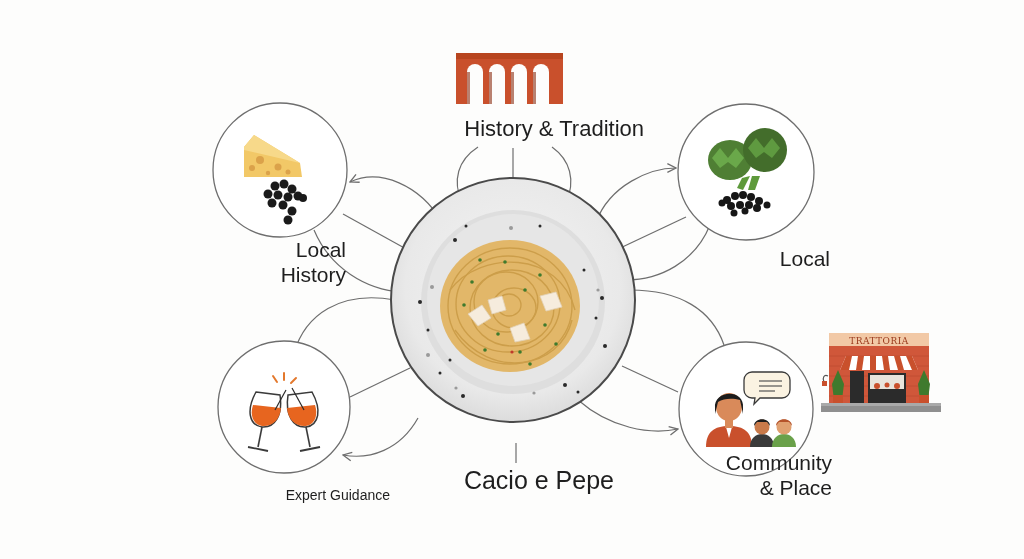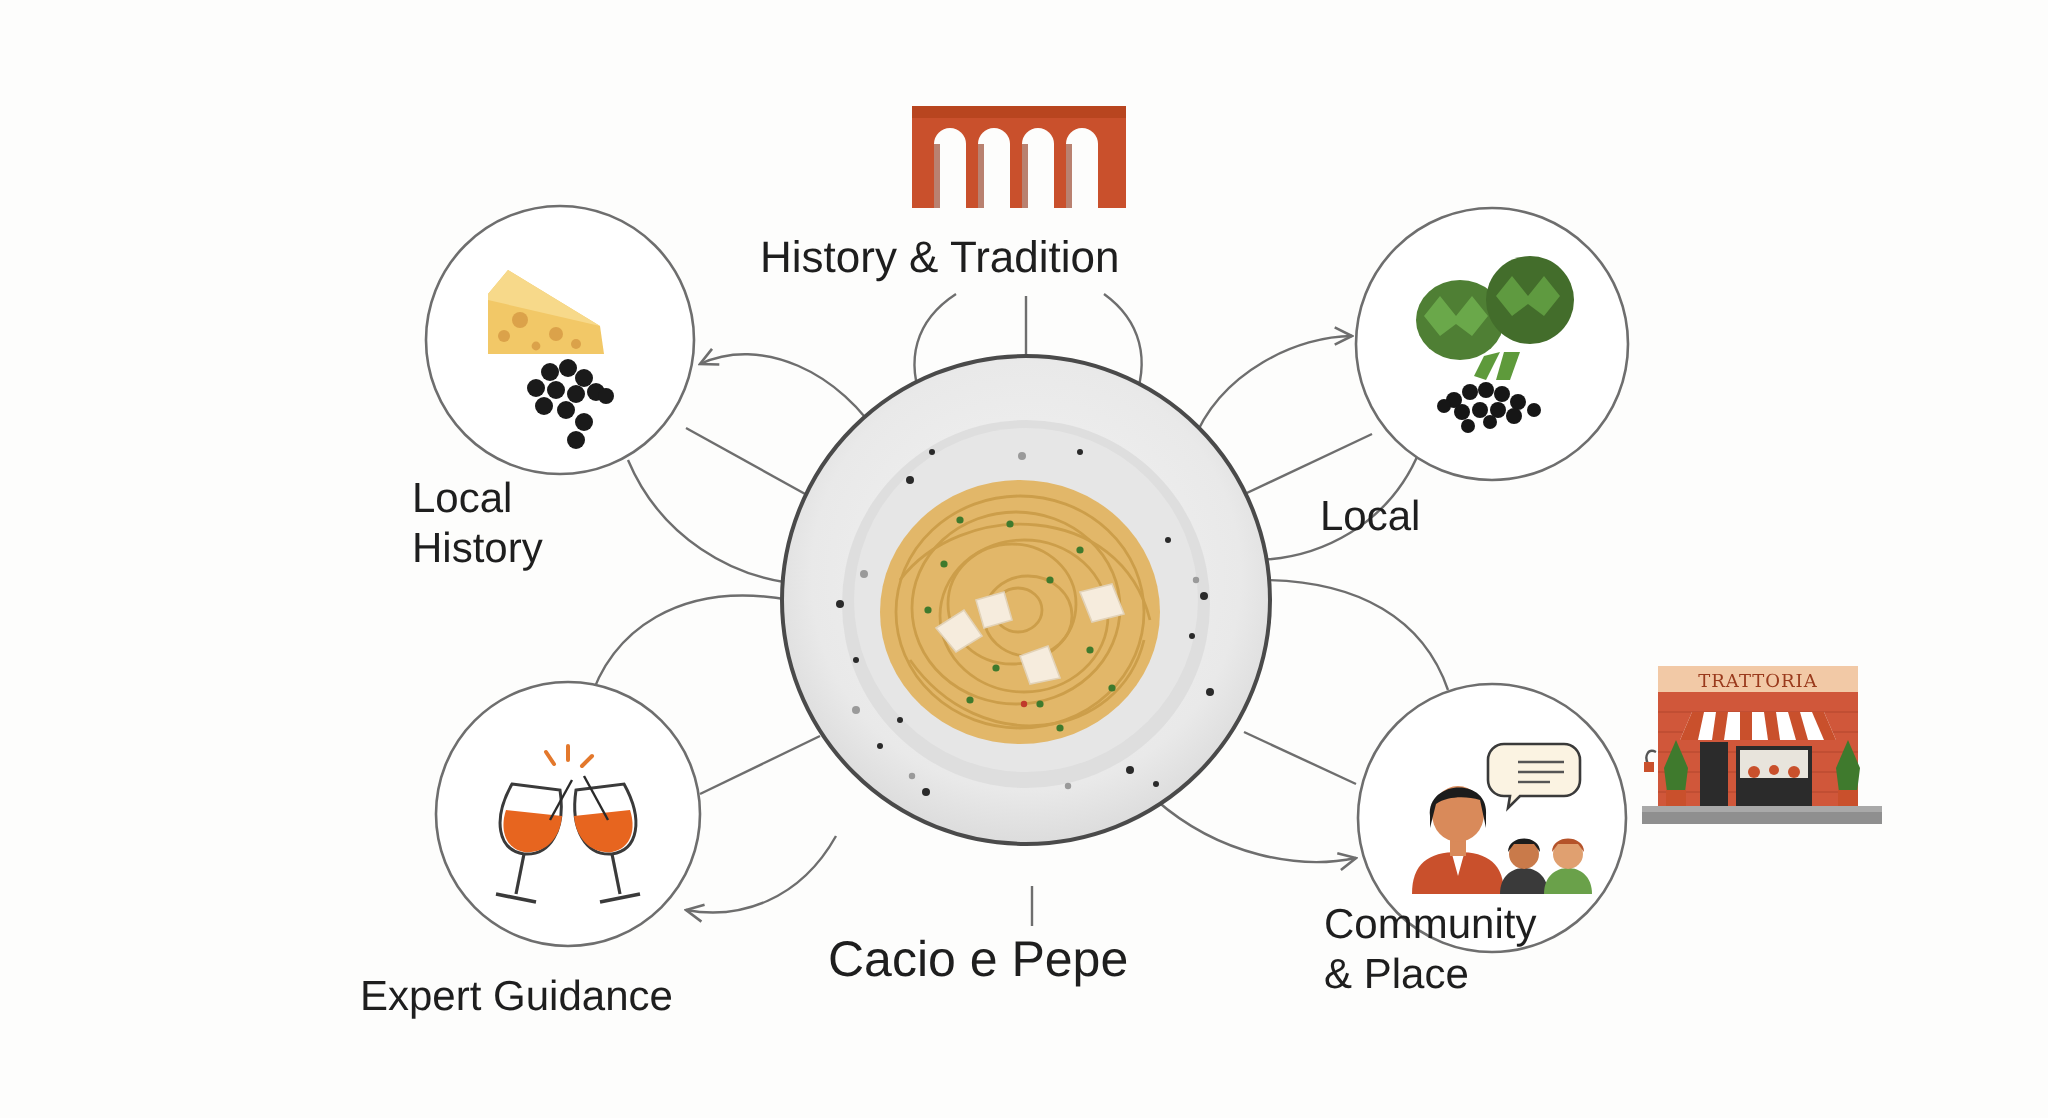--- a/index.html
+++ b/index.html
@@ -1,22 +1,22 @@
 <!DOCTYPE html>
 <html><head>
 <meta charset="utf-8">
 <style>
   html, body { margin: 0; padding: 0; }
   body { width: 1024px; height: 559px; background: #fdfdfc; position: relative; overflow: hidden; font-family: "Liberation Sans", "DejaVu Sans", sans-serif; }
   .canvas { position: absolute; left: 0; top: 0; width: 1024px; height: 559px; }
-  .label { position: absolute; color: #1e1e1e; text-align: left; line-height: 1.18; }
+  .label { position: absolute; color: #1e1e1e; text-align: right; line-height: 1.18; }
   .lbl-history { left: 380px; top: 116px; width: 264px; font-size: 22px; }
   .lbl-rituals { left: 206px; top: 238px; width: 140px; font-size: 21px; }
   .lbl-ingredients { left: 660px; top: 247px; width: 170px; font-size: 21px; }
-  .lbl-expert { left: 180px; top: 487px; width: 200px; font-size: 21px; }
+  .lbl-expert { left: 190px; top: 487px; width: 200px; font-size: 14px; }
   .lbl-center { left: 414px; top: 466px; width: 200px; font-size: 25px; }
   .lbl-community { left: 662px; top: 451px; width: 170px; font-size: 21px; }
 </style>
 </head>
 <body>
 
 <svg class="canvas" viewBox="0 0 1024 559" width="1024" height="559" xmlns="http://www.w3.org/2000/svg">
   <defs>
     <marker id="arrow" viewBox="0 0 10 10" refX="9" refY="5" markerWidth="9" markerHeight="9" orient="auto-start-reverse">
       <path d="M1,1 L9,5 L1,9" fill="none" stroke="#6e6e6e" stroke-width="1.2"></path>

